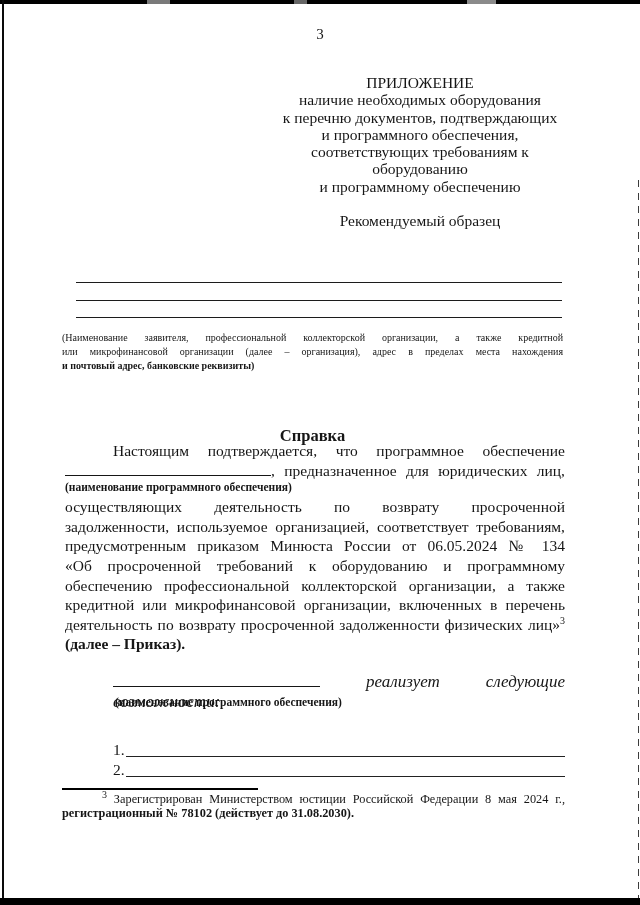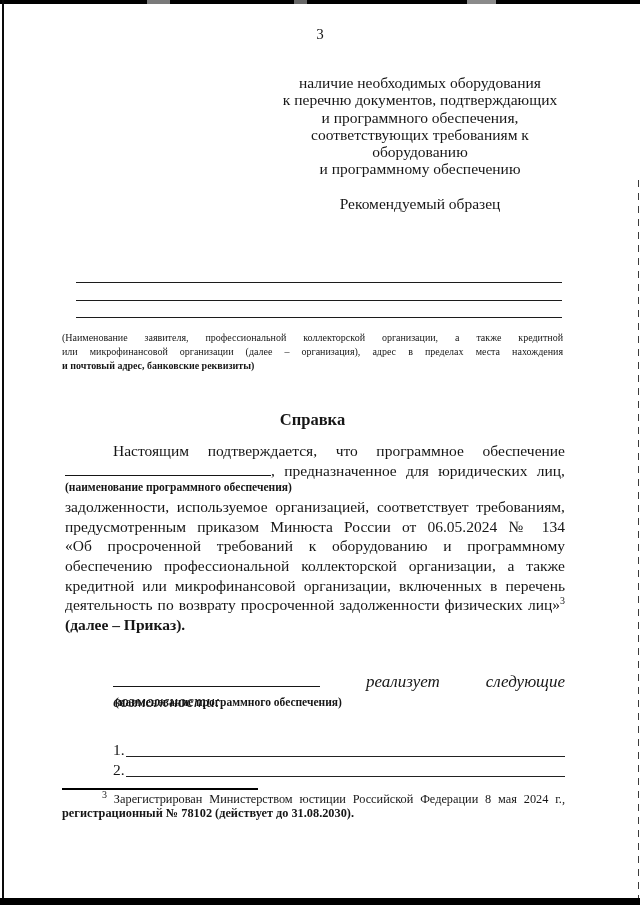--- a/index.html
+++ b/index.html
@@ -23,21 +23,21 @@
   .appendix-subtitle { margin-top:17px; }
 
   .blank-row { position:absolute; left:76px; width:486px; height:0; border-top:1.8px solid #1c1c1c; }
   .blank-row-1 { top:282px; } .blank-row-2 { top:299.5px; } .blank-row-3 { top:316.5px; }
 
   .applicant-caption { position:absolute; top:331px; left:62px; width:501px;
     font-size:10px; line-height:13.9px; }
   .jline { text-align:justify; text-align-last:justify; }
   .lline { text-align:left; text-align-last:left;font-weight:bold; }
 
-  .spravka { position:absolute; top:410px; left:62px; width:501px; text-align:center;
+  .spravka { position:absolute; top:426px; left:62px; width:501px; text-align:center;
     font-weight:bold; font-size:16.5px; }
 
   .par { position:absolute; top:441px; left:65px; width:500px; font-size:15.5px; line-height:19.6px; }
   .indent { padding-left:48px; }
   .blank { display:inline-block; border-bottom:1.5px solid #161616; height:2px; }
   .blank-sw1 { width:206px; }
   .blank-sw2 { width:207px; }
   .sw-caption { font-size:11.5px; line-height:12px; margin:1px 0 4px 0; }
   sup.fnref { font-size:10px; line-height:0; }
 
@@ -58,20 +58,21 @@
 
 <div class="page">
   <div class="edge-top"></div>
   <div class="edge-left"></div>
   <div class="edge-right"></div>
   <div class="edge-bottom"></div>
 
   <div class="page-num">3</div>
 
   <div class="appendix">
+    <div>ПРИЛОЖЕНИЕ</div>
     <div>наличие необходимых оборудования</div>
     <div>к перечню документов, подтверждающих</div>
     <div>и программного обеспечения,</div>
     <div>соответствующих требованиям к</div>
     <div>оборудованию</div>
     <div>и программному обеспечению</div>
     <div class="appendix-subtitle">Рекомендуемый образец</div>
   </div>
 
   <div class="blank-row blank-row-1"></div>
@@ -83,20 +84,21 @@
     <div class="jline">или микрофинансовой организации (далее – организация), адрес в пределах места нахождения</div>
     <div class="lline">и почтовый адрес, банковские реквизиты)</div>
   </div>
 
   <div class="spravka">Справка</div>
 
   <div class="par">
     <div class="jline indent">Настоящим подтверждается, что программное обеспечение</div>
     <div class="jline"><span class="blank blank-sw1"></span><span>, предназначенное для юридических лиц,</span></div>
     <div class="sw-caption lline">(наименование программного обеспечения)</div>
+    <div class="jline">осуществляющих деятельность по возврату просроченной</div>
     <div class="jline">задолженности, используемое организацией, соответствует требованиям,</div>
     <div class="jline">предусмотренным приказом Минюста России от 06.05.2024 № 134</div>
     <div class="jline">«Об просроченной требований к оборудованию и программному</div>
     <div class="jline">обеспечению профессиональной коллекторской организации, а также</div>
     <div class="jline">кредитной или микрофинансовой организации, включенных в перечень</div>
     <div class="jline"><span>деятельность по возврату просроченной задолженности физических лиц»</span><sup class="fnref">3</sup></div>
     <div class="lline">(далее – Приказ).</div>
   </div>
 
   <div class="realizes">

